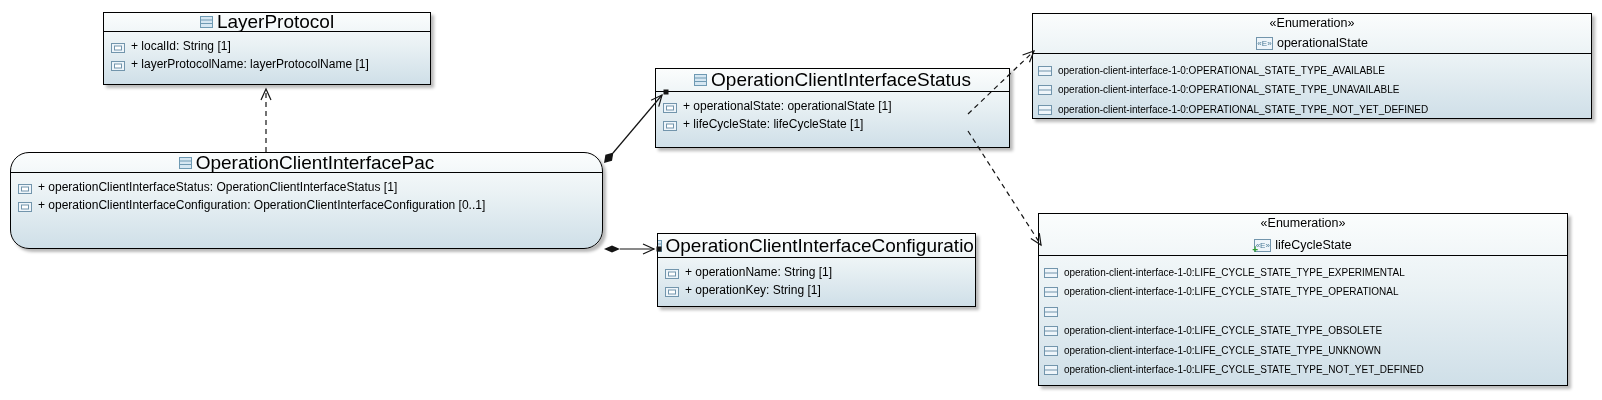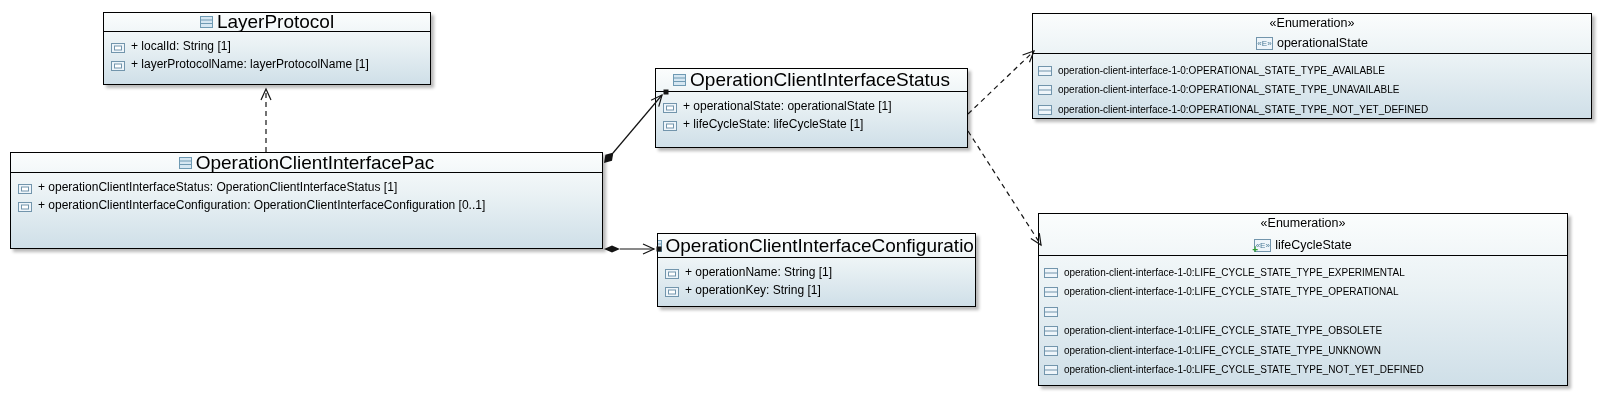--- a/index.html
+++ b/index.html
@@ -73,21 +73,21 @@
           <svg width="14" height="10" viewBox="0 0 14 10">
               <rect x="0.5" y="0.5" width="13" height="9" fill="#eef5fa" stroke="#7295ac"></rect>
               <rect x="3.5" y="3" width="7" height="4" fill="#ffffff" stroke="#7295ac"></rect>
             </svg>
         </span>
         <span data-interactable="false">+ layerProtocolName: layerProtocolName [1]</span>
       </div>
     </div>
   </div>
 
-  <div class="uml-box" data-interactable="true" style="left:10px;top:152px;width:593px;height:97px;">
+  <div class="uml-box" data-interactable="true" style="left:10px;top:152px;width:593px;height:97px;border-radius:19px;">
     <div class="uml-header" style="height:20px;" data-interactable="false">
       <span class="icon-wrap" data-interactable="false">
         <svg width="13" height="12" viewBox="0 0 13 12">
             <rect x="0.5" y="0.5" width="12" height="11" fill="#d6e7f2" stroke="#6f9ab3"></rect>
             <line x1="0.5" y1="4" x2="12.5" y2="4" stroke="#6f9ab3"></line>
             <line x1="0.5" y1="7.5" x2="12.5" y2="7.5" stroke="#6f9ab3"></line>
           </svg>
       </span>
       <span data-interactable="false">OperationClientInterfacePac</span>
     </div>
@@ -106,21 +106,21 @@
           <svg width="14" height="10" viewBox="0 0 14 10">
               <rect x="0.5" y="0.5" width="13" height="9" fill="#eef5fa" stroke="#7295ac"></rect>
               <rect x="3.5" y="3" width="7" height="4" fill="#ffffff" stroke="#7295ac"></rect>
             </svg>
         </span>
         <span data-interactable="false">+ operationClientInterfaceConfiguration: OperationClientInterfaceConfiguration [0..1]</span>
       </div>
     </div>
   </div>
 
-  <div class="uml-box" data-interactable="true" style="left:655px;top:68px;width:313px;height:80px;">
+  <div class="uml-box" data-interactable="true" style="left:655px;top:68px;width:355px;height:80px;">
     <div class="uml-header" style="height:23px;" data-interactable="false">
       <span class="icon-wrap" data-interactable="false">
         <svg width="13" height="12" viewBox="0 0 13 12">
             <rect x="0.5" y="0.5" width="12" height="11" fill="#d6e7f2" stroke="#6f9ab3"></rect>
             <line x1="0.5" y1="4" x2="12.5" y2="4" stroke="#6f9ab3"></line>
             <line x1="0.5" y1="7.5" x2="12.5" y2="7.5" stroke="#6f9ab3"></line>
           </svg>
       </span>
       <span data-interactable="false">OperationClientInterfaceStatus</span>
     </div>

